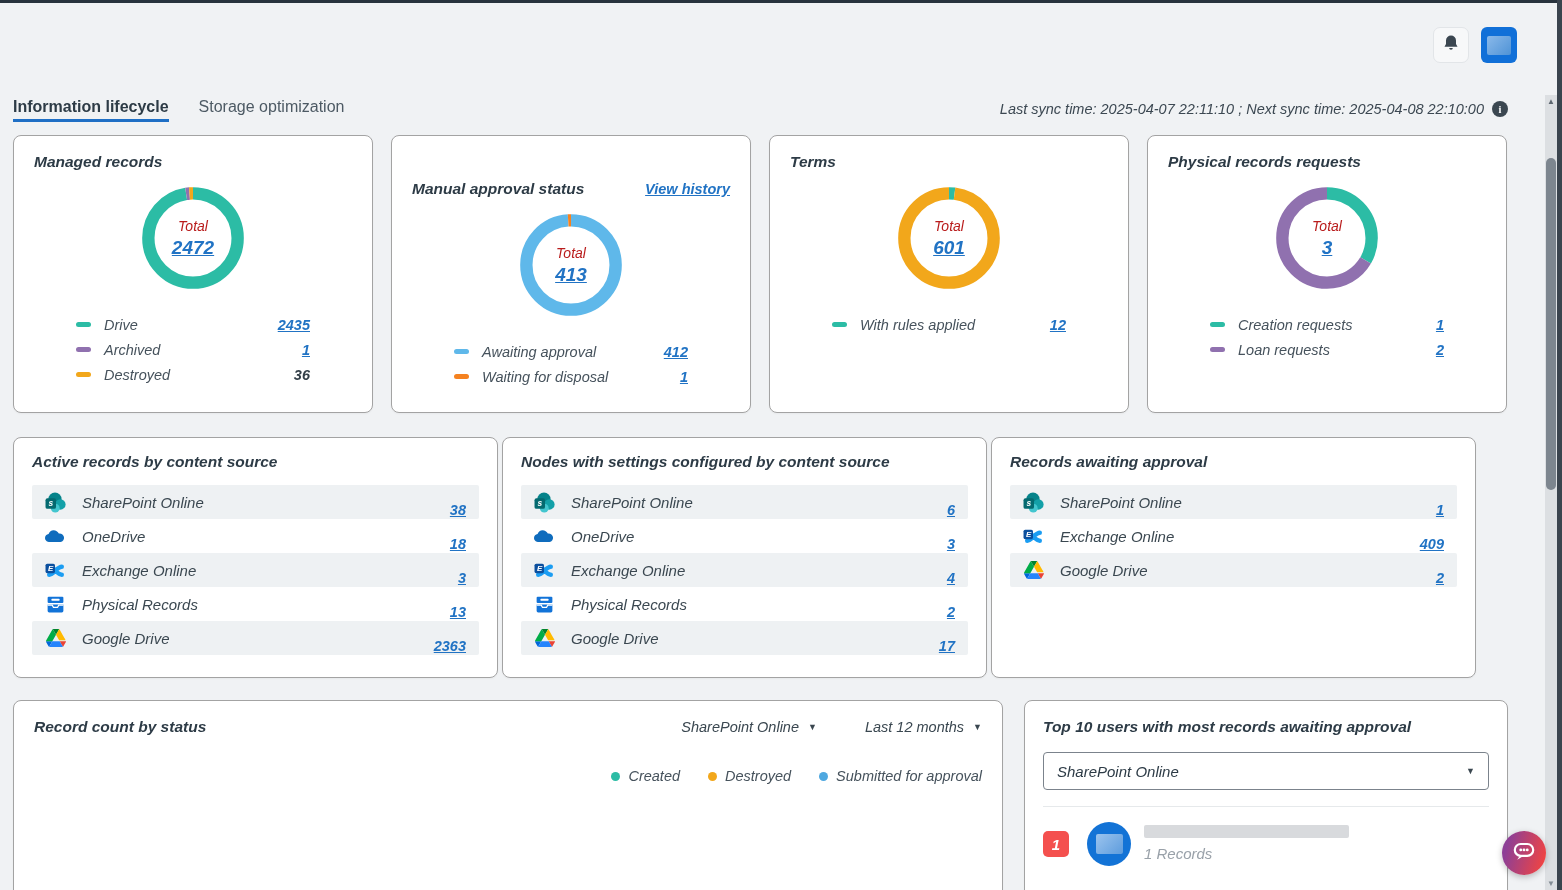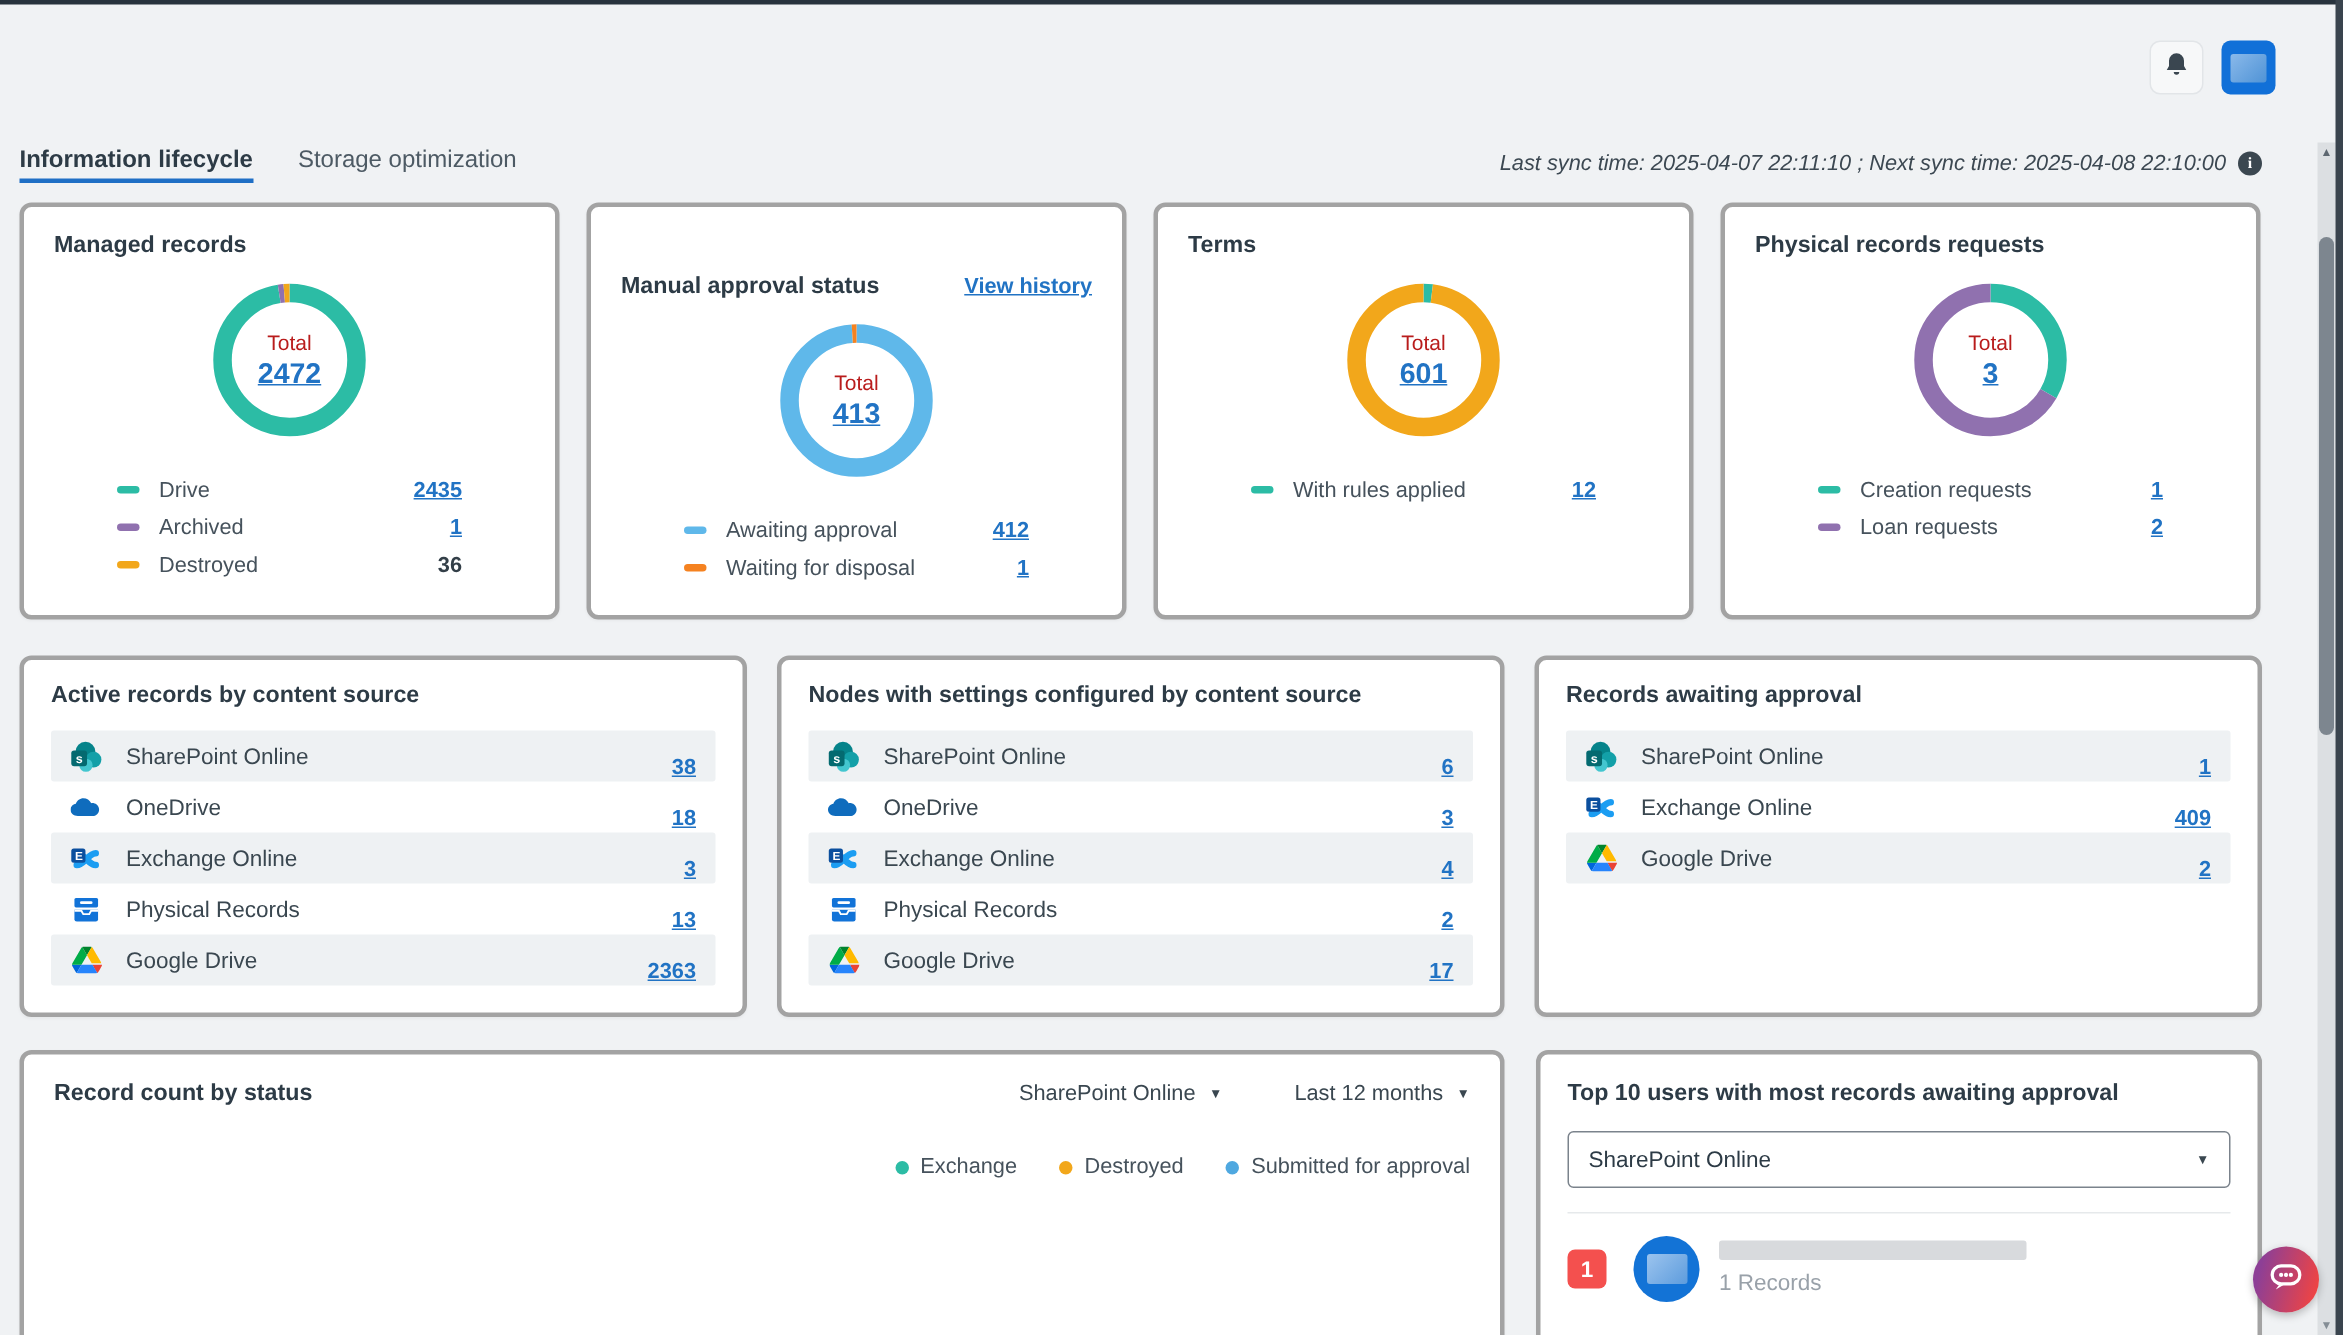--- a/index.html
+++ b/index.html
@@ -18,42 +18,42 @@
 
   
   .tabs-row { display:flex; justify-content:space-between; align-items:flex-start; }
   .tabs { display:flex; gap:30px; }
   .tab { font-size:16px; color:#4d5a64; padding-bottom:3px; cursor:pointer; }
   .tab.active { color:#2d3b46; font-weight:700; border-bottom:3px solid #1f6fc5; }
   .sync { display:flex; align-items:center; gap:8px; font-size:14.5px; font-style:italic; color:#3c4852; padding-top:3px; }
   .info-ic { width:16px; height:16px; border-radius:50%; background:#3b4750; color:#fff; font-style:normal; font-weight:700; font-size:10.5px; display:flex; align-items:center; justify-content:center; font-family:"Liberation Serif",serif; cursor:pointer; }
 
   
-  .card { background:#fff; border:3px solid #a3a3a3; border-radius:8px; box-shadow:0 1px 2px rgba(0,0,0,.04); }
+  .card { background:#fff; border:1px solid #a3a3a3; border-radius:8px; box-shadow:0 1px 2px rgba(0,0,0,.04);font-style:italic; }
   .card-title { font-size:15.5px; font-weight:700; color:#2d3b46; }
   .row1 { display:flex; gap:18px; margin-top:13px; }
   .row1 .card { width:360px; height:278px; padding:17px 20px; }
   .title-line { display:flex; justify-content:space-between; align-items:baseline; }
   a.link { color:#2173c4; text-decoration:underline; cursor:pointer; }
   .view-history { font-size:14.5px; font-weight:700;margin-top:28px; }
 
   .donut-wrap { position:relative; width:114px; height:114px; margin:10px auto 0; }
   .donut-wrap svg { position:absolute; inset:0; }
   .donut-center { position:absolute; inset:0; display:flex; flex-direction:column; align-items:center; justify-content:center; gap:3px; }
   .donut-center .t-label { font-size:14px; color:#b91c1c; }
   .donut-center .t-value { font-size:19px; font-weight:700; }
 
   .legend { margin-top:17px; padding:0 42px; }
   .legend-row { display:flex; align-items:center; height:25px; font-size:14.5px; color:#46525c; }
   .swatch { width:15px; height:5px; border-radius:2.5px; margin-right:13px; flex:none; }
   .legend-label { flex:1; }
   .legend-value { font-weight:700; font-size:14.5px; }
   .legend-value.plain { color:#333f48; text-decoration:none; cursor:default; }
 
-  .row2 { display:flex; gap:20px; margin-top:24px; }
+  .row2 { display:flex; gap:4px; margin-top:24px; }
   .row2 .card { width:485px; height:241px; padding:15px 18px; }
   .src-list { margin-top:14px; }
   .src-row { display:flex; align-items:center; height:34px; padding:0 13px; font-size:15px; color:#3a4750; border-radius:2px; }
   .src-row.alt { background:#eef1f3; }
   .src-icon { width:21px; height:21px; margin-right:16px; display:flex; align-items:center; justify-content:center; flex:none; }
   .src-label { flex:1; }
   .src-count { font-weight:700; font-size:14.5px;margin-top:16px; }
 
   .row3 { display:flex; gap:21px; margin-top:22px; }
   .card-status { width:990px; height:200px; padding:17px 20px; }
@@ -424,21 +424,21 @@
             </span>
             <span class="filter">
               <span>Last 12 months</span>
               <span class="caret">▼</span>
             </span>
           </div>
         </div>
         <div class="chart-legend">
           <span class="cl-item">
             <span class="dot" style="background: rgb(44, 188, 165);"></span>
-            <span>Exchange</span>
+            <span>Created</span>
           </span>
           <span class="cl-item">
             <span class="dot" style="background: rgb(242, 167, 27);"></span>
             <span>Destroyed</span>
           </span>
           <span class="cl-item">
             <span class="dot" style="background: rgb(79, 168, 224);"></span>
             <span>Submitted for approval</span>
           </span>
         </div>

